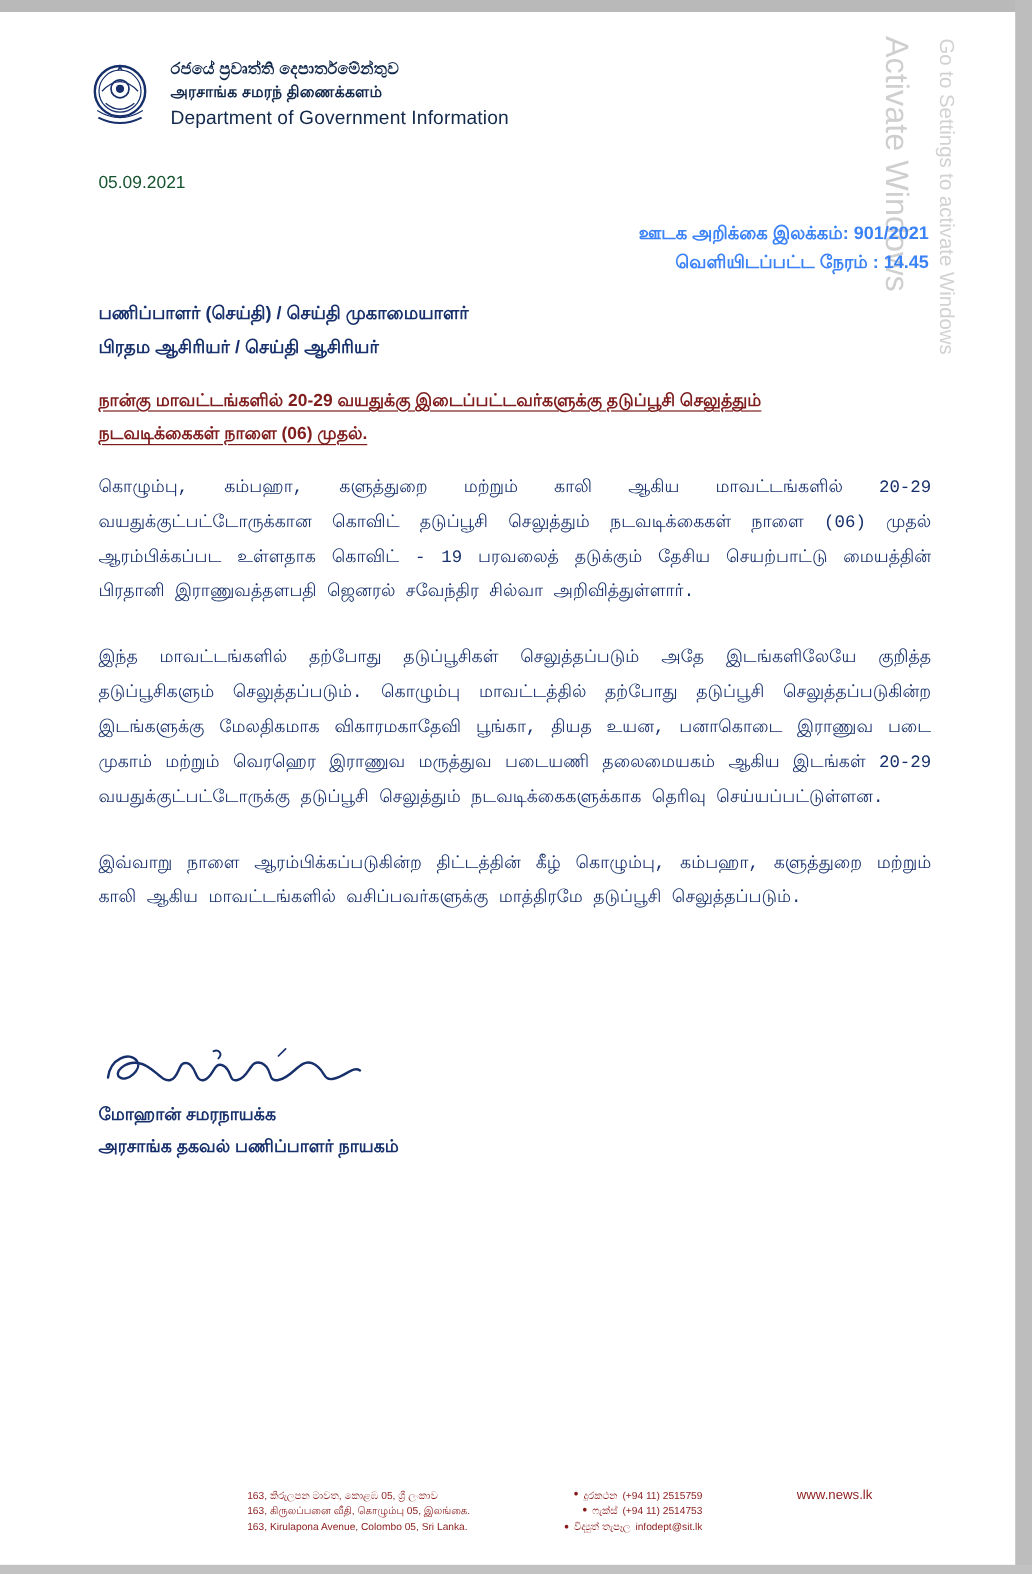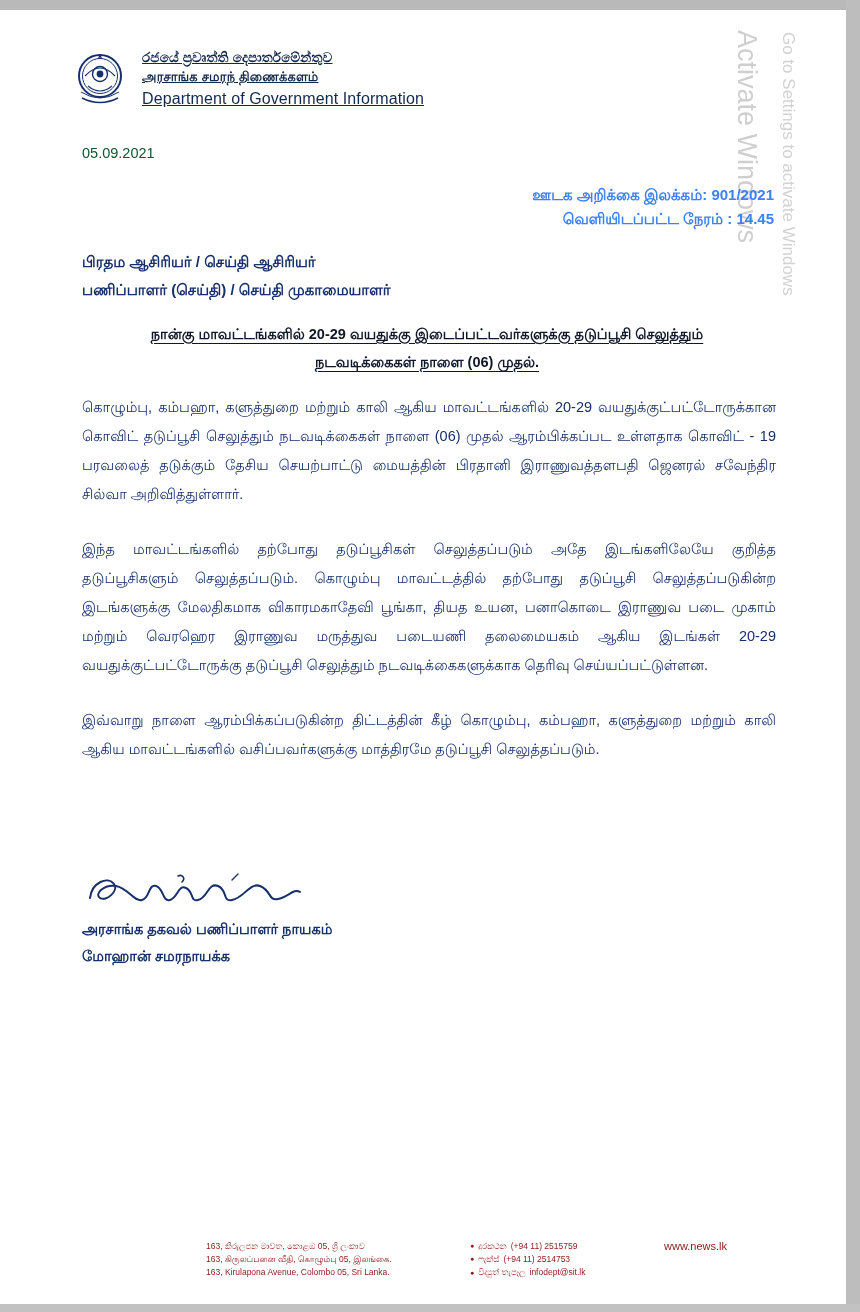--- a/index.html
+++ b/index.html
@@ -84,21 +84,20 @@
   .emblem {
     width: 56px;
     height: 62px;
     position: relative;
     margin-right: 14px;
   }
   .emblem svg { display: block; }
   .lh-text {
     line-height: 1.45;
     color: #13294b;
-    text-decoration: underline;
   }
   .lh-si {
     font-size: 13.5px;
     font-weight: bold;
     color: #13294b;
     letter-spacing: .2px;
   }
   .lh-ta {
     font-size: 13px;
     font-weight: bold;
@@ -138,37 +137,37 @@
     font-size: 15px;
     font-weight: bold;
     line-height: 1.85;
   }
 
   .headline {
     position: absolute;
     top: 320px;
     left: 82px;
     width: 690px;
-    text-align: center;
-    color: #0f172a;
+    color: #7f1d1d;
     font-size: 14.5px;
     font-weight: bold;
     line-height: 1.95;
   }
   .headline span {
     text-decoration: underline;
     text-underline-offset: 4px;
   }
 
   .body-wrap {
     position: absolute;
     top: 393px;
     left: 82px;
     width: 694px;
     color: #17306b;
+    font-family: Liberation Mono, monospace;
   }
   .para {
     font-size: 14.5px;
     line-height: 2.0;
     text-align: justify;
     text-align-last: left;
     margin: 0 0 26px 0;
   }
 
   .signature {
@@ -210,20 +209,21 @@
     top: 4px;
     color: #8b1a1a;
     font-size: 8.5px;
     line-height: 1.55;
   }
   .footer-contact .row {
     display: flex;
     align-items: center;
     gap: 4px;
     white-space: nowrap;
+    justify-content: flex-end;
   }
   .footer-contact .dot {
     color: #8b1a1a;
     font-size: 7px;
   }
   .footer-web {
     position: absolute;
     left: 664px;
     top: 4px;
     color: #8b1a1a;
@@ -266,22 +266,22 @@
   </div>
 
   <div class="doc-date">05.09.2021</div>
 
   <div class="ref-block">
     <div>ஊடக அறிக்கை இலக்கம்: 901/2021</div>
     <div>வெளியிடப்பட்ட நேரம் :  14.45</div>
   </div>
 
   <div class="addressee">
+    <div>பணிப்பாளர் (செய்தி) / செய்தி முகாமையாளர்</div>
     <div>பிரதம ஆசிரியர் / செய்தி ஆசிரியர்</div>
-    <div>பணிப்பாளர் (செய்தி) / செய்தி முகாமையாளர்</div>
   </div>
 
   <div class="headline">
     <div><span>நான்கு மாவட்டங்களில் 20-29 வயதுக்கு இடைப்பட்டவர்களுக்கு தடுப்பூசி செலுத்தும்</span></div>
     <div><span>நடவடிக்கைகள் நாளை (06) முதல்.</span></div>
   </div>
 
   <div class="body-wrap">
     <p class="para">கொழும்பு, கம்பஹா, களுத்துறை மற்றும் காலி ஆகிய மாவட்டங்களில் 20-29 வயதுக்குட்பட்டோருக்கான கொவிட் தடுப்பூசி செலுத்தும் நடவடிக்கைகள் நாளை (06) முதல் ஆரம்பிக்கப்பட உள்ளதாக கொவிட் - 19 பரவலைத் தடுக்கும் தேசிய செயற்பாட்டு மையத்தின் பிரதானி இராணுவத்தளபதி ஜெனரல் சவேந்திர சில்வா அறிவித்துள்ளார்.</p>
     <p class="para">இந்த மாவட்டங்களில் தற்போது தடுப்பூசிகள் செலுத்தப்படும் அதே இடங்களிலேயே குறித்த தடுப்பூசிகளும் செலுத்தப்படும். கொழும்பு மாவட்டத்தில் தற்போது தடுப்பூசி செலுத்தப்படுகின்ற இடங்களுக்கு மேலதிகமாக விகாரமகாதேவி பூங்கா, தியத உயன, பனாகொடை இராணுவ படை முகாம் மற்றும் வெரஹெர இராணுவ மருத்துவ படையணி தலைமையகம் ஆகிய இடங்கள் 20-29 வயதுக்குட்பட்டோருக்கு தடுப்பூசி செலுத்தும் நடவடிக்கைகளுக்காக தெரிவு செய்யப்பட்டுள்ளன.</p>
@@ -290,22 +290,22 @@
 
   <div class="signature">
     <div class="sig-mark">
       <svg width="240" height="46" viewBox="0 0 240 46" xmlns="http://www.w3.org/2000/svg">
         <path d="M8 30 C10 14, 26 8, 32 16 C37 23, 24 34, 18 30 C12 26, 22 16, 34 18 C46 20, 52 34, 60 32 C68 30, 66 16, 74 18 C82 20, 80 34, 88 32 C96 30, 96 16, 104 20 C112 24, 108 34, 116 32 C126 30, 126 14, 136 18 C146 22, 140 34, 150 32 C162 30, 168 14, 178 18 C190 23, 186 33, 196 31 C206 29, 212 20, 218 24" fill="none" stroke="#17306b" stroke-width="2" stroke-linecap="round"></path>
         <path d="M96 8 C100 6, 104 10, 100 14" fill="none" stroke="#17306b" stroke-width="1.6" stroke-linecap="round"></path>
         <path d="M150 12 L156 6" fill="none" stroke="#17306b" stroke-width="1.4" stroke-linecap="round"></path>
       </svg>
     </div>
     <div class="sig-name">
+      <div>மோஹான் சமரநாயக்க</div>
       <div>அரசாங்க தகவல் பணிப்பாளர் நாயகம்</div>
-      <div>மோஹான் சமரநாயக்க</div>
     </div>
   </div>
 
   <div class="footer">
     <div class="footer-addr">
       <div>163, කිරුලපන මාවත, කොළඹ 05, ශ්‍රී ලංකාව</div>
       <div>163, கிருலப்பனை வீதி, கொழும்பு 05, இலங்கை.</div>
       <div>163, Kirulapona Avenue, Colombo 05, Sri Lanka.</div>
     </div>
     <div class="footer-contact">

